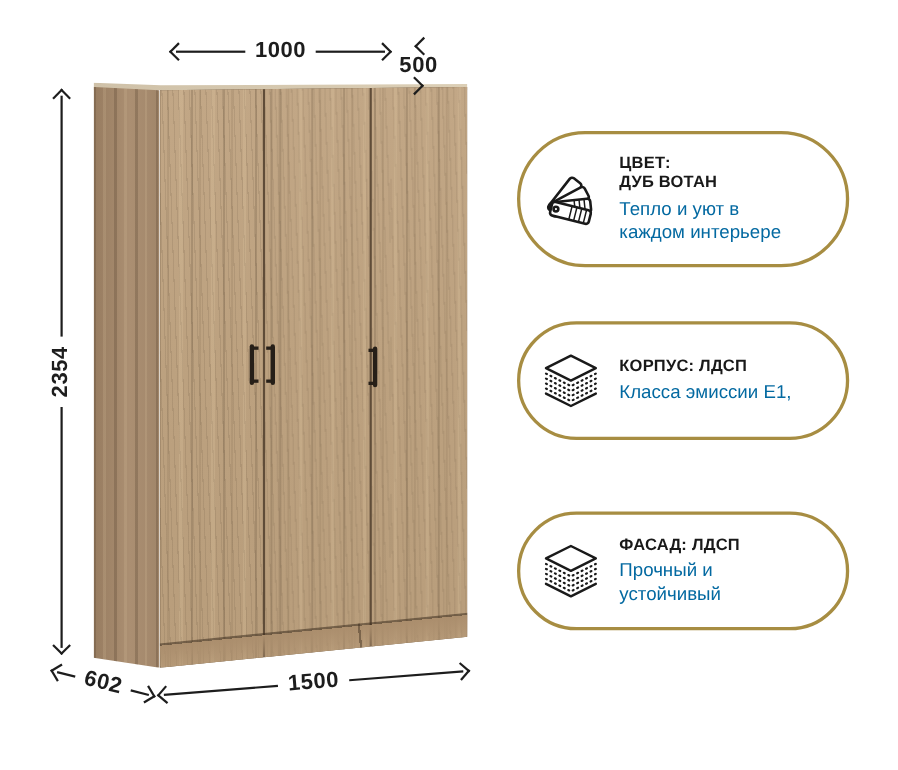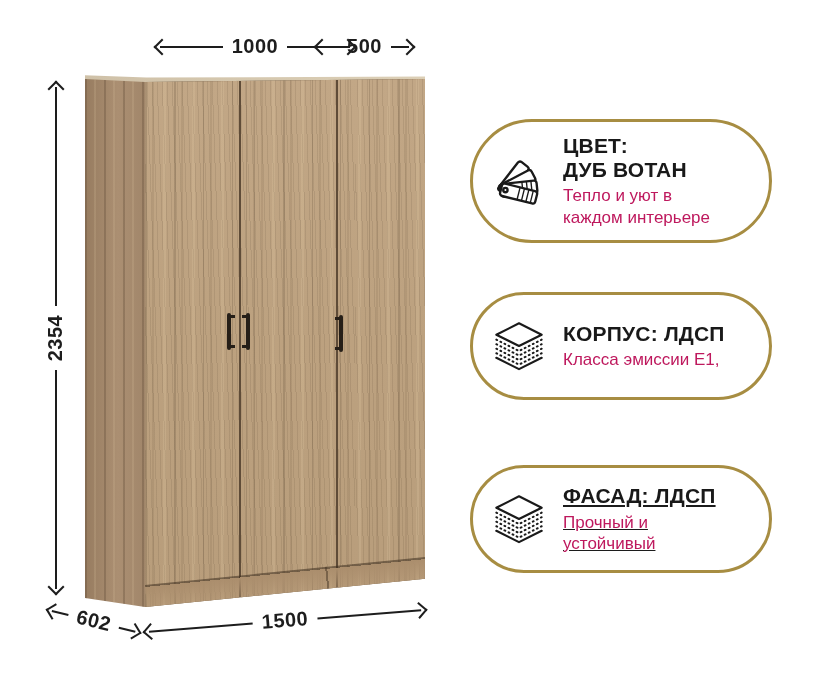--- a/index.html
+++ b/index.html
@@ -56,38 +56,38 @@
   .dim{
     position:absolute;display:flex;align-items:center;height:22px;
     font-size:20px;font-weight:600;letter-spacing:0.5px;color:#1d1d1d;
   }
   .dim .seg{flex:1;height:0;border-top:2px solid #1d1d1d;}
   .dim .lbl{padding:0 9px;line-height:1;transform:translateY(-1px);white-space:nowrap;}
   .chev{width:10px;height:10px;flex:0 0 auto;border-left:2.5px solid #1d1d1d;border-bottom:2.5px solid #1d1d1d;}
   .chev.left{transform:rotate(45deg);margin-right:-8px;}
   .chev.right{transform:rotate(-135deg);margin-left:-8px;}
   .dim-top-a{left:156px;top:36px;width:198px;}
-  .dim-top-b{left:316px;top:36px;width:97px;}
+  .dim-top-b{left:332px;top:36px;width:97px;flex-direction:column;}
   .dim-height{left:-199px;top:327px;width:510px;transform:rotate(-90deg);}
   .dim-depth{left:48px;top:599px;width:94px;transform:rotate(14deg);transform-origin:0 50%;}
   .dim-width{left:145px;top:621px;width:281px;transform:rotate(-4.5deg);transform-origin:0 50%;}
   
   .card{
     position:absolute;left:470px;width:302px;height:108px;box-sizing:border-box;
     border:3px solid #a78d42;border-radius:62px;background:#ffffff;
     display:flex;align-items:center;padding-left:16px;
   }
   .card-1{top:119px;height:124px;}
   .card-2{top:292px;}
-  .card-3{top:465px;text-decoration:underline;}
+  .card-3{top:465px;}
   .card-icon{flex:0 0 60px;display:flex;align-items:center;justify-content:center;}
   .card-text{margin-left:14px;padding-right:10px;}
-  .card-title{font-weight:700;font-size:21px;line-height:1.12;letter-spacing:0.2px;color:#191919;margin-bottom:4px;}
+  .card-title{font-weight:700;font-size:15px;line-height:1.12;letter-spacing:0.2px;color:#191919;margin-bottom:4px;}
   .card-title .tl{display:block;}
-  .card-sub{font-size:17px;line-height:1.24;color:#be185d;}
+  .card-sub{font-size:17px;line-height:1.24;color:#0369a1;}
   .card-sub .sl{display:block;}
 </style>
 </head>
 <body>
 
 <div class="canvas">
 
   <div class="top-sliver"></div>
   <div class="wardrobe">
     <div class="side"></div>

